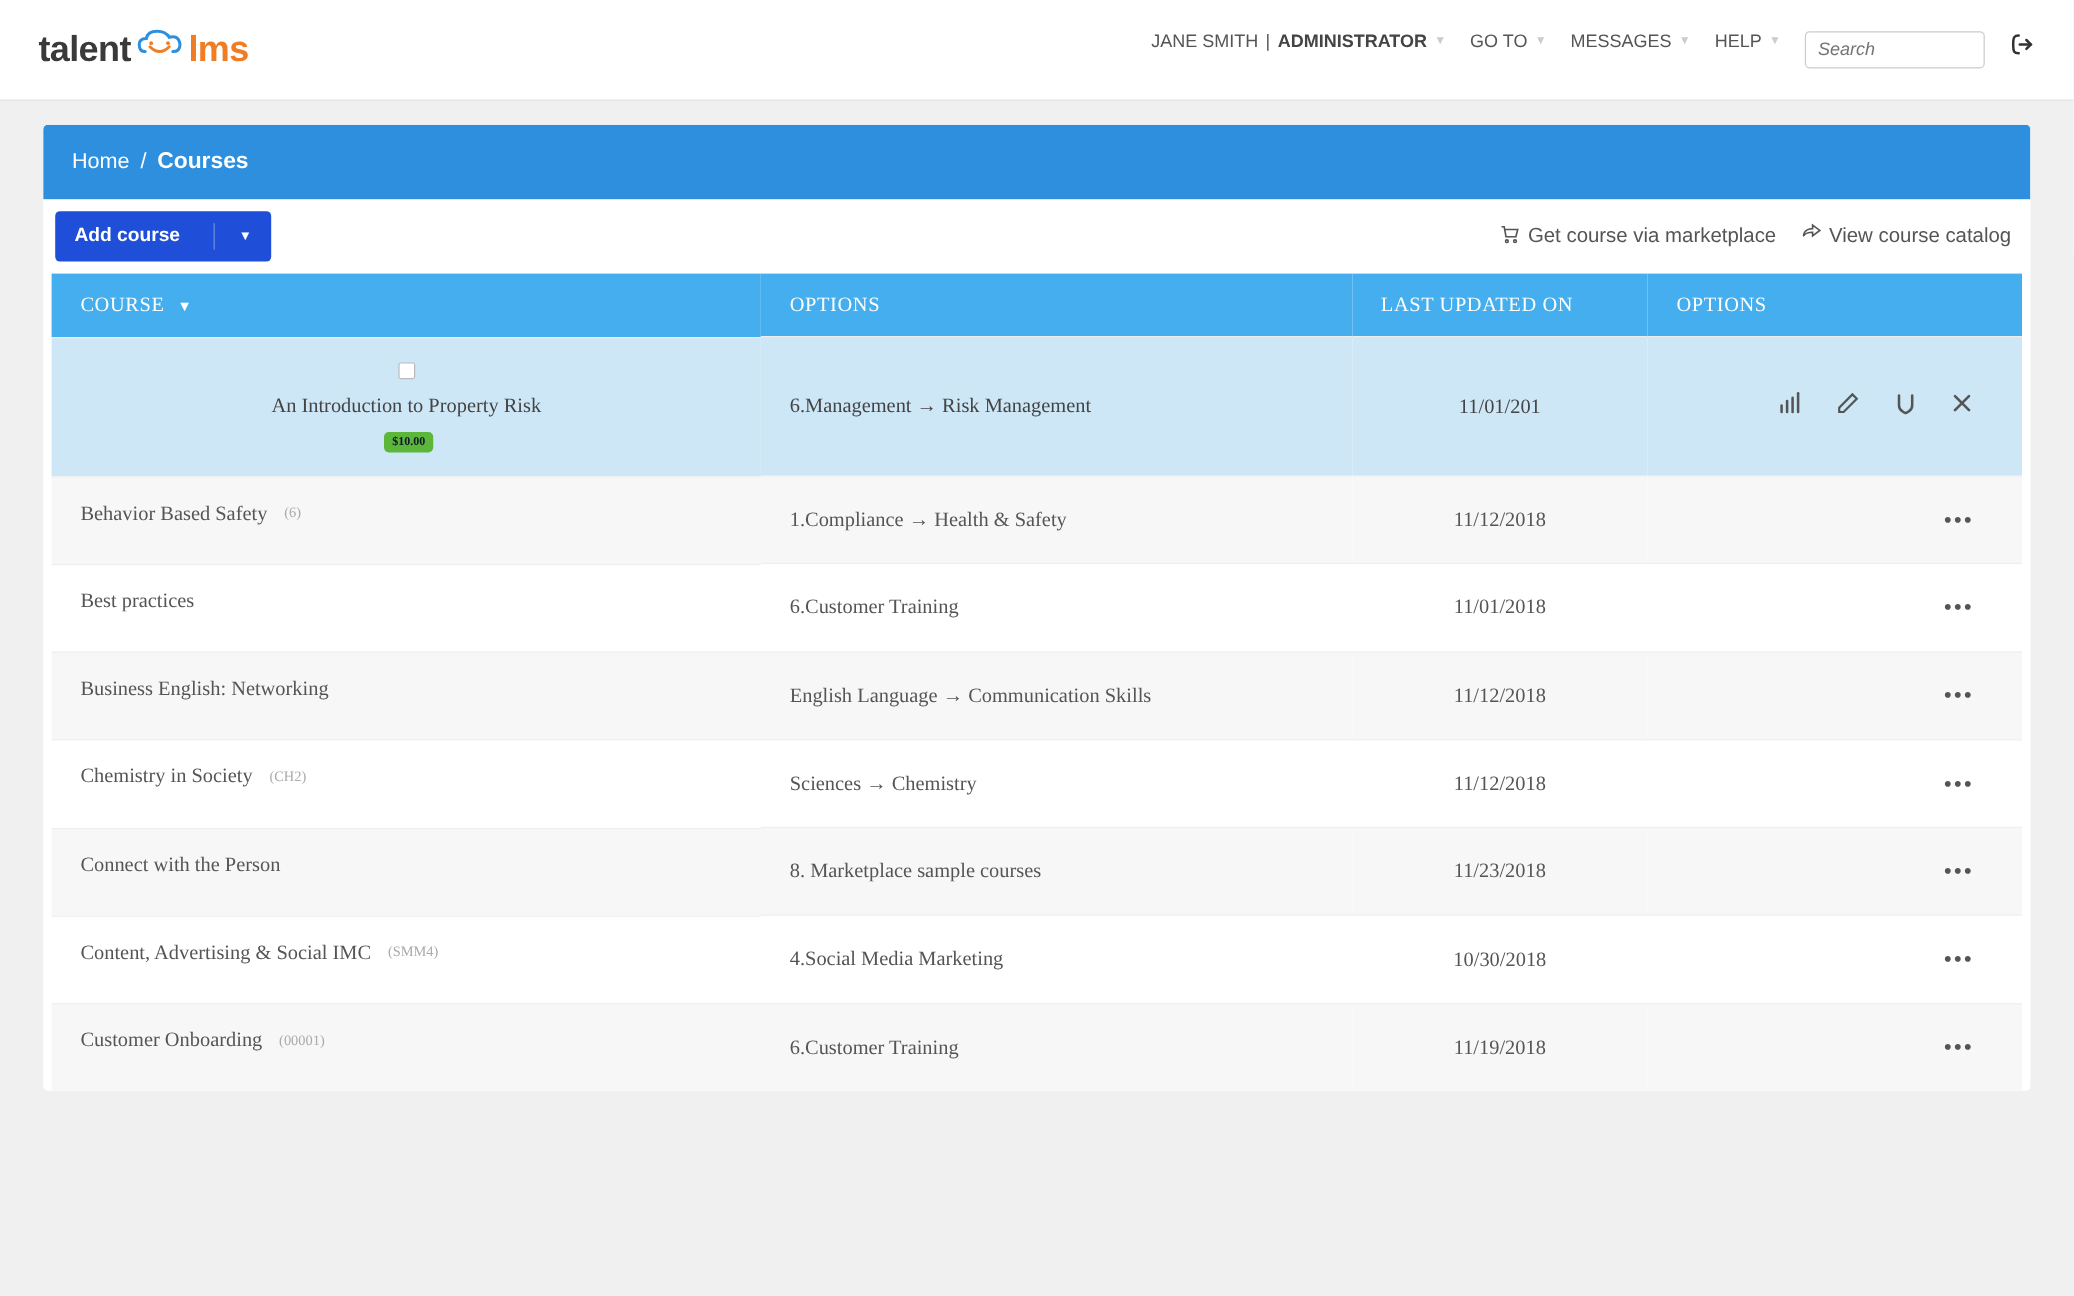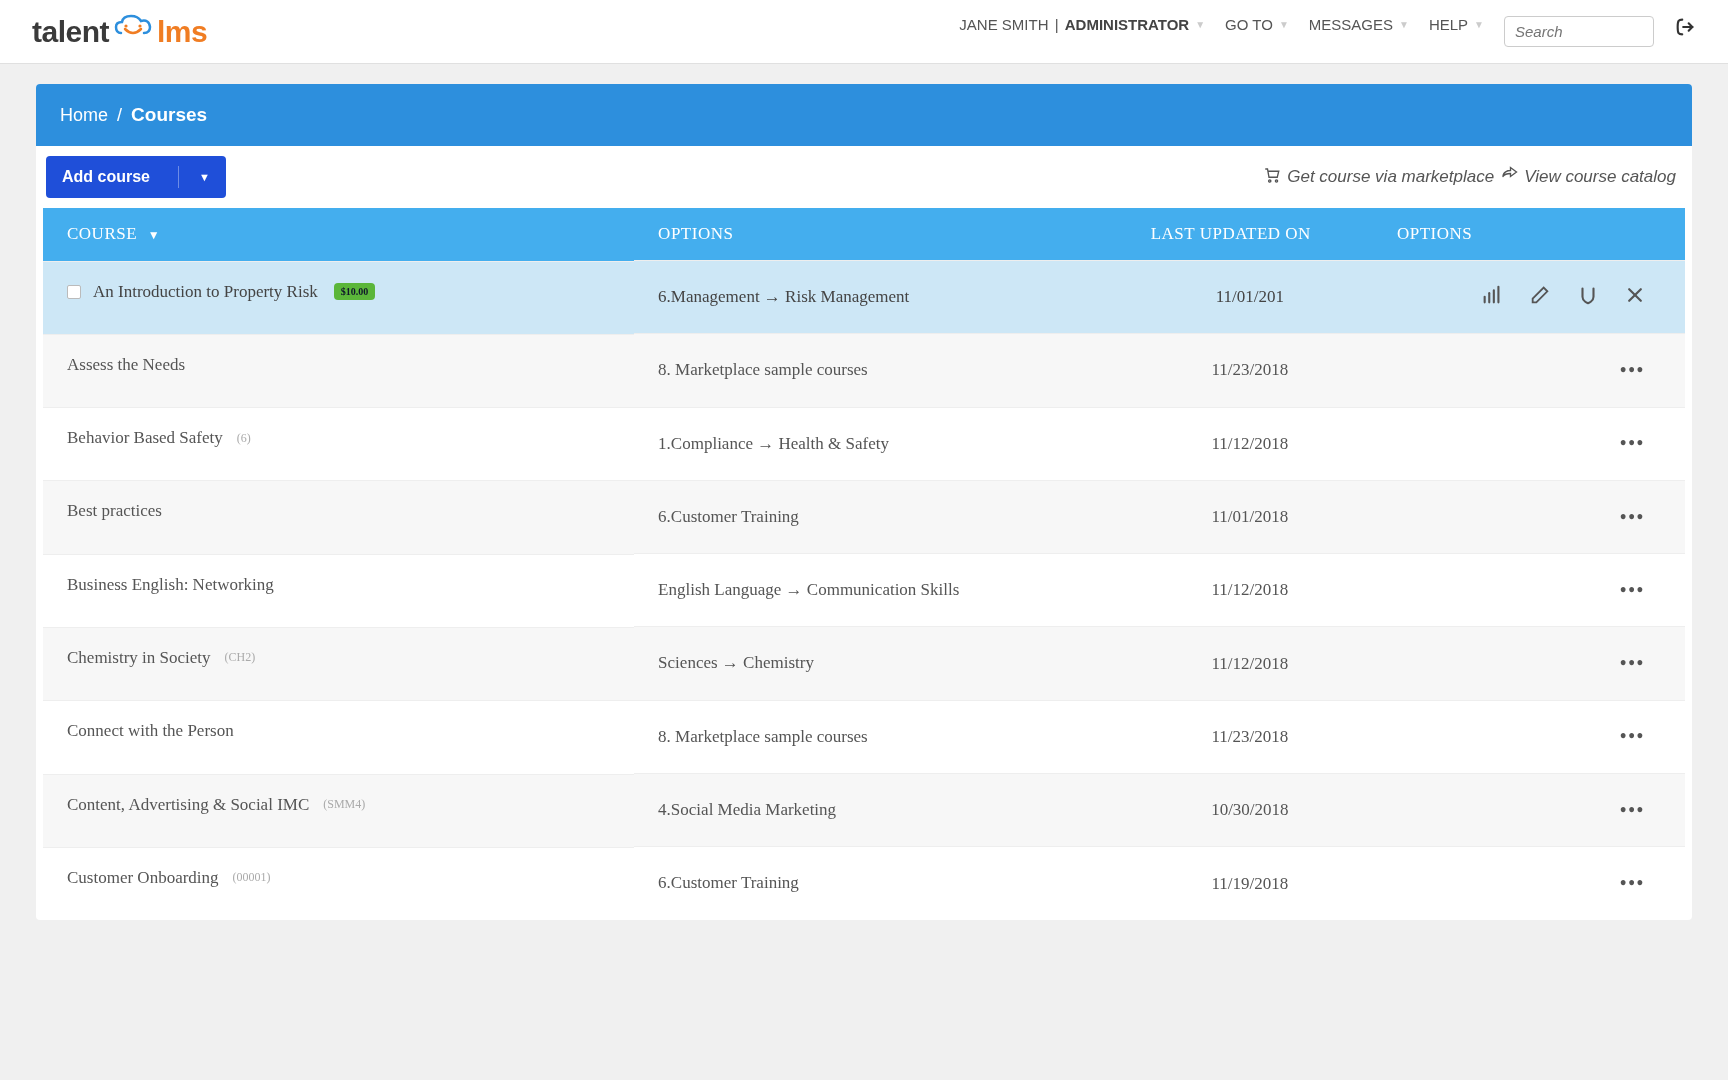--- a/index.html
+++ b/index.html
@@ -4,21 +4,21 @@
 <style>
   * { box-sizing: border-box; margin: 0; padding: 0; }
   body {
     font-family: -apple-system, BlinkMacSystemFont, "Segoe UI", Helvetica, Arial, sans-serif;
     background: #f0f0f0;
     color: #333;
     font-size: 16px;
   }
   .topbar {
     background: #fff;
-    height: 64px;
+    height: 84px;
     display: flex;
     align-items: center;
     padding: 12px 32px;
     border-bottom: 1px solid #e0e0e0;
   }
   .logo {
     display: flex;
     align-items: center;
     font-size: 30px;
     font-weight: 600;
@@ -105,25 +105,24 @@
     width:1px;
     height:22px;
     background: rgba(255,255,255,0.35);
     margin-left:8px;
   }
   .add-btn .dd { font-size:11px; }
 
   .toolbar .right-links {
     margin-left:auto;
     display:flex;
-    gap: 6px;
+    gap: 20px;
     color:#555;
     font-size:17px;
     padding-right: 6px;
-    font-style: italic;
   }
   .right-links .lk {
     display:flex;
     align-items:center;
     gap:6px;
     cursor:pointer;
   }
 
   table.grid {
     width: calc(100% - 14px);
@@ -148,21 +147,21 @@
 
   tbody tr:nth-child(even) { background:#f7f7f7; }
   tbody td {
     padding: 20px 24px;
     font-size:17px;
     color:#555;
     border-top: 1px solid #eee;
     vertical-align: middle;
   }
   tbody tr.selected { background:#cde7f6 !important; }
-  tbody tr.selected td { color:#444; }
+  tbody tr.selected td { color:#444;flex-direction:column; }
 
   td.course-cell {
     display:flex;
     align-items:center;
     gap: 12px;
   }
   .row-check {
     width:14px;
     height:14px;
     border:1px solid #bbb;
@@ -321,70 +320,62 @@
         <svg width="20" height="20" viewBox="0 0 24 24" fill="none" stroke="#555" stroke-width="2.6" stroke-linecap="round">
           <line x1="5" y1="5" x2="19" y2="19"></line>
                     <line x1="19" y1="5" x2="5" y2="19"></line>
         </svg>
       </span>
               </div>
             </td>
           </tr>
           <tr>
             <td class="course-cell">
-              <span>Assess the Needs</span>
+              <span>Behavior Based Safety</span>
+              <span class="meta-code">(6)</span>
+            </td>
+            <td class="category-cell">1.Compliance → Health &amp; Safety</td>
+            <td class="date-cell">11/12/2018</td>
+            <td class="options-cell"><span class="dots">•••</span></td>
+          </tr>
+          <tr>
+            <td class="course-cell">
+              <span>Best practices</span>
+            </td>
+            <td class="category-cell">6.Customer Training</td>
+            <td class="date-cell">11/01/2018</td>
+            <td class="options-cell"><span class="dots">•••</span></td>
+          </tr>
+          <tr>
+            <td class="course-cell">
+              <span>Business English: Networking</span>
+            </td>
+            <td class="category-cell">English Language → Communication Skills</td>
+            <td class="date-cell">11/12/2018</td>
+            <td class="options-cell"><span class="dots">•••</span></td>
+          </tr>
+          <tr>
+            <td class="course-cell">
+              <span>Chemistry in Society</span>
+              <span class="meta-code">(CH2)</span>
+            </td>
+            <td class="category-cell">Sciences → Chemistry</td>
+            <td class="date-cell">11/12/2018</td>
+            <td class="options-cell"><span class="dots">•••</span></td>
+          </tr>
+          <tr>
+            <td class="course-cell">
+              <span>Connect with the Person</span>
             </td>
             <td class="category-cell">8. Marketplace sample courses</td>
             <td class="date-cell">11/23/2018</td>
             <td class="options-cell"><span class="dots">•••</span></td>
           </tr>
           <tr>
             <td class="course-cell">
-              <span>Behavior Based Safety</span>
-              <span class="meta-code">(6)</span>
-            </td>
-            <td class="category-cell">1.Compliance → Health &amp; Safety</td>
-            <td class="date-cell">11/12/2018</td>
-            <td class="options-cell"><span class="dots">•••</span></td>
-          </tr>
-          <tr>
-            <td class="course-cell">
-              <span>Best practices</span>
-            </td>
-            <td class="category-cell">6.Customer Training</td>
-            <td class="date-cell">11/01/2018</td>
-            <td class="options-cell"><span class="dots">•••</span></td>
-          </tr>
-          <tr>
-            <td class="course-cell">
-              <span>Business English: Networking</span>
-            </td>
-            <td class="category-cell">English Language → Communication Skills</td>
-            <td class="date-cell">11/12/2018</td>
-            <td class="options-cell"><span class="dots">•••</span></td>
-          </tr>
-          <tr>
-            <td class="course-cell">
-              <span>Chemistry in Society</span>
-              <span class="meta-code">(CH2)</span>
-            </td>
-            <td class="category-cell">Sciences → Chemistry</td>
-            <td class="date-cell">11/12/2018</td>
-            <td class="options-cell"><span class="dots">•••</span></td>
-          </tr>
-          <tr>
-            <td class="course-cell">
-              <span>Connect with the Person</span>
-            </td>
-            <td class="category-cell">8. Marketplace sample courses</td>
-            <td class="date-cell">11/23/2018</td>
-            <td class="options-cell"><span class="dots">•••</span></td>
-          </tr>
-          <tr>
-            <td class="course-cell">
               <span>Content, Advertising &amp; Social IMC</span>
               <span class="meta-code">(SMM4)</span>
             </td>
             <td class="category-cell">4.Social Media Marketing</td>
             <td class="date-cell">10/30/2018</td>
             <td class="options-cell"><span class="dots">•••</span></td>
           </tr>
           <tr>
             <td class="course-cell">
               <span>Customer Onboarding</span>

